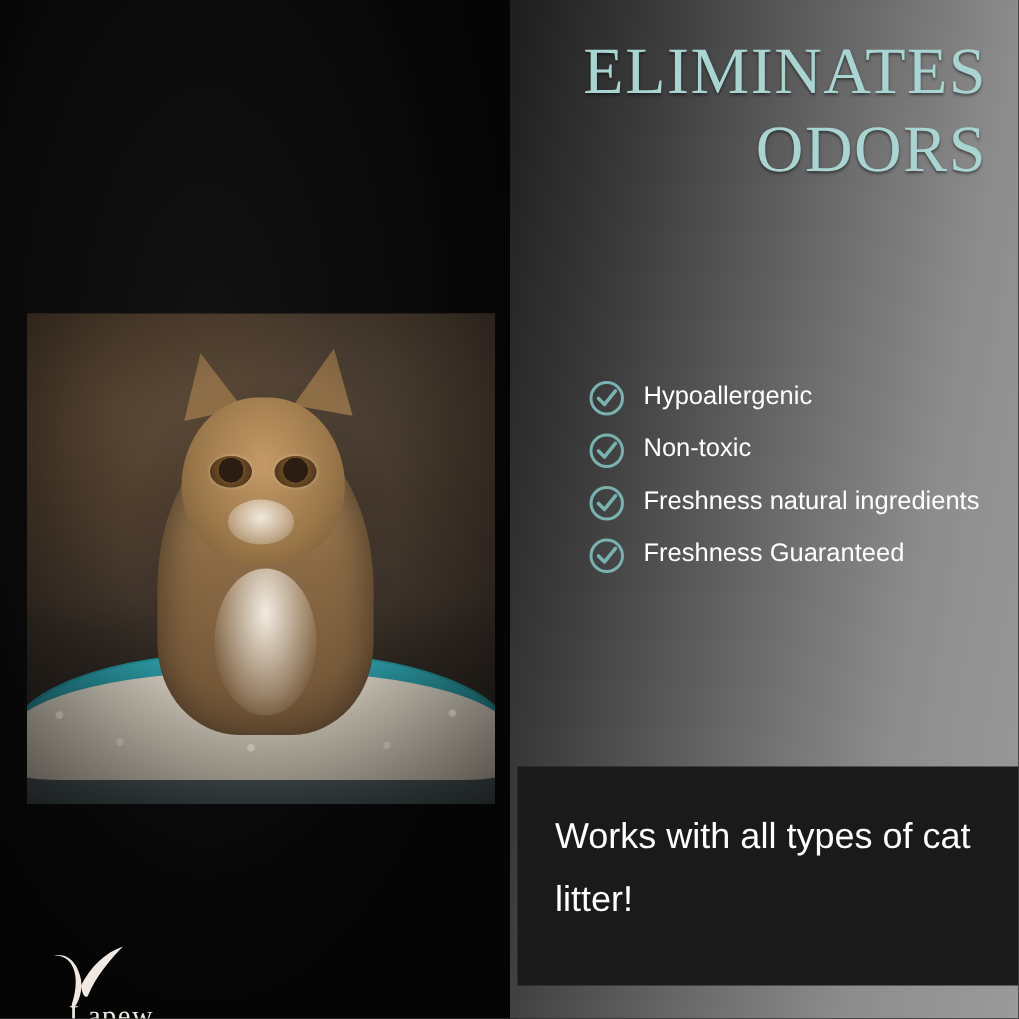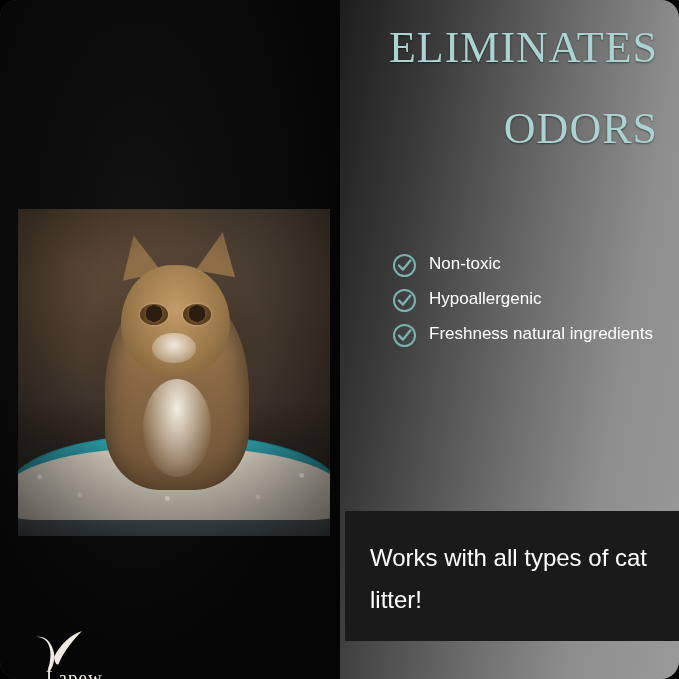--- a/index.html
+++ b/index.html
@@ -7,21 +7,20 @@
     width:679px;height:679px;
     background:#000;
     font-family:"Liberation Sans", sans-serif;
     overflow:hidden;
   }
   .ad{
     position:relative;
     width:679px;height:679px;
     background:#404040;
     overflow:hidden;
-    border-radius:18px;
   }
   
   .right-panel{
     position:absolute;
     left:340px;top:0;width:339px;height:679px;
     background:linear-gradient(100deg,#1d1d1d 0%,#3a3a3a 22%,#6f6f6f 55%,#8d8d8d 75%,#9a9a9a 100%);
   }
   .left-dark{
     position:absolute;left:0;top:0;width:345px;height:679px;
     background:radial-gradient(ellipse at 40% 35%, #121212 0%, #050505 70%);
@@ -34,21 +33,21 @@
     font-family:"Liberation Serif", serif;
     font-size:44px;
     line-height:52px;
     letter-spacing:1px;
     color:#a8d4d2;
     text-shadow:0 1px 2px rgba(0,0,0,.5);
   }
   .headline .l1,.headline .l2,.headline .l3{display:block;white-space:nowrap;}
   .headline .l1{padding-right:10px;}
   .headline .l2{padding-right:10px;}
-  .headline .l3{padding-right:10px;margin-top:29px;}
+  .headline .l3{padding-right:10px;}
   
   .photo{
     position:absolute;
     left:18px;top:209px;width:312px;height:327px;
     overflow:hidden;
     background:#2b2119;
   }
   .photo .bg{
     position:absolute;inset:0;
     background:
@@ -130,21 +129,21 @@
   .check{
     flex:0 0 auto;width:25px;height:25px;margin-right:12px;margin-top:1px;
   }
   .check svg{display:block;}
   .bullet-text{
     font-size:17px;line-height:24px;color:#ffffff;
     font-family:"Liberation Sans", sans-serif;
   }
   
   .callout{
-    position:absolute;left:345px;top:511px;width:334px;height:130px;
+    position:absolute;left:345px;top:511px;width:334px;height:146px;
     background:#1a1a1a;
   }
   .callout-text{
     position:absolute;left:25px;top:26px;width:290px;
     font-size:24px;line-height:42px;color:#ffffff;
   }
   
   .logo{
     position:absolute;left:30px;top:627px;width:130px;height:62px;color:#e9e4dc;
   }
@@ -186,43 +185,52 @@
 
   <div class="bullets">
 
     <div class="bullet">
       <span class="check">
         <svg width="25" height="25" viewBox="0 0 25 25">
           <circle cx="12.5" cy="12.5" r="10.5" fill="none" stroke="#79b3b0" stroke-width="2"></circle>
           <path d="M7 12.6 L11 16.6 L18.3 7.6" fill="none" stroke="#79b3b0" stroke-width="2.4" stroke-linecap="round" stroke-linejoin="round"></path>
         </svg>
       </span>
+      <span class="bullet-text">Hypoallergenic</span>
+    </div>
+
+    <div class="bullet">
+      <span class="check">
+        <svg width="25" height="25" viewBox="0 0 25 25">
+          <circle cx="12.5" cy="12.5" r="10.5" fill="none" stroke="#79b3b0" stroke-width="2"></circle>
+          <path d="M7 12.6 L11 16.6 L18.3 7.6" fill="none" stroke="#79b3b0" stroke-width="2.4" stroke-linecap="round" stroke-linejoin="round"></path>
+        </svg>
+      </span>
       <span class="bullet-text">Non-toxic</span>
     </div>
 
     <div class="bullet">
       <span class="check">
         <svg width="25" height="25" viewBox="0 0 25 25">
           <circle cx="12.5" cy="12.5" r="10.5" fill="none" stroke="#79b3b0" stroke-width="2"></circle>
           <path d="M7 12.6 L11 16.6 L18.3 7.6" fill="none" stroke="#79b3b0" stroke-width="2.4" stroke-linecap="round" stroke-linejoin="round"></path>
         </svg>
       </span>
-      <span class="bullet-text">Hypoallergenic</span>
-    </div>
-
-    <div class="bullet">
-      <span class="check">
-        <svg width="25" height="25" viewBox="0 0 25 25">
-          <circle cx="12.5" cy="12.5" r="10.5" fill="none" stroke="#79b3b0" stroke-width="2"></circle>
-          <path d="M7 12.6 L11 16.6 L18.3 7.6" fill="none" stroke="#79b3b0" stroke-width="2.4" stroke-linecap="round" stroke-linejoin="round"></path>
-        </svg>
-      </span>
       <span class="bullet-text">Freshness natural ingredients</span>
     </div>
 
+    <div class="bullet">
+      <span class="check">
+        <svg width="25" height="25" viewBox="0 0 25 25">
+          <circle cx="12.5" cy="12.5" r="10.5" fill="none" stroke="#79b3b0" stroke-width="2"></circle>
+          <path d="M7 12.6 L11 16.6 L18.3 7.6" fill="none" stroke="#79b3b0" stroke-width="2.4" stroke-linecap="round" stroke-linejoin="round"></path>
+        </svg>
+      </span>
+      <span class="bullet-text">Freshness Guaranteed</span>
+    </div>
 
   </div>
 
   <div class="callout">
     <div class="callout-text">Works with all types of cat litter!</div>
   </div>
 
   <div class="logo">
     <span class="logo-mark">
       <svg width="64" height="48" viewBox="0 0 64 48">

